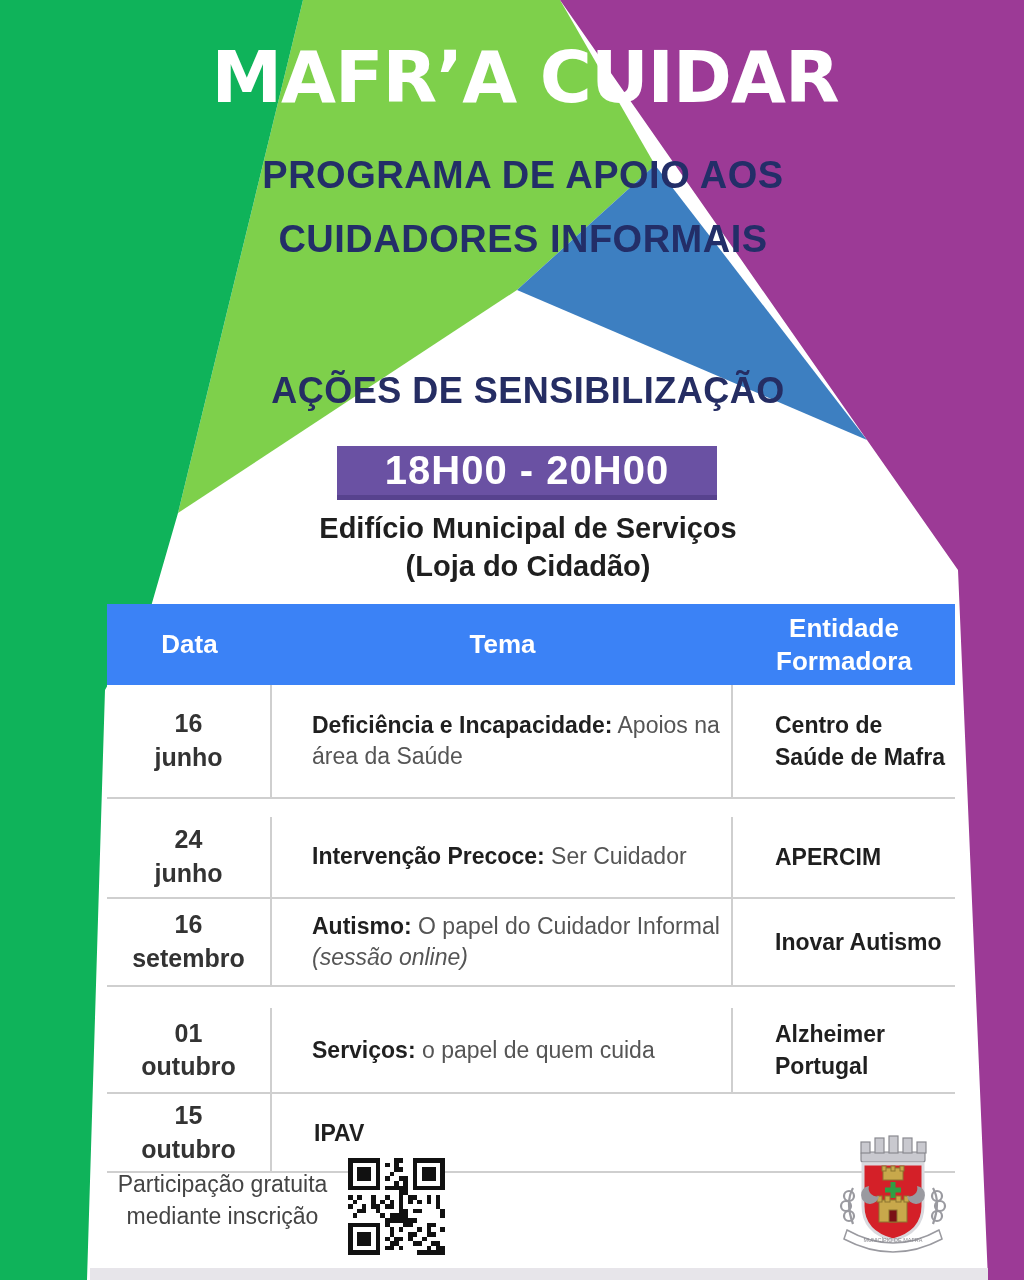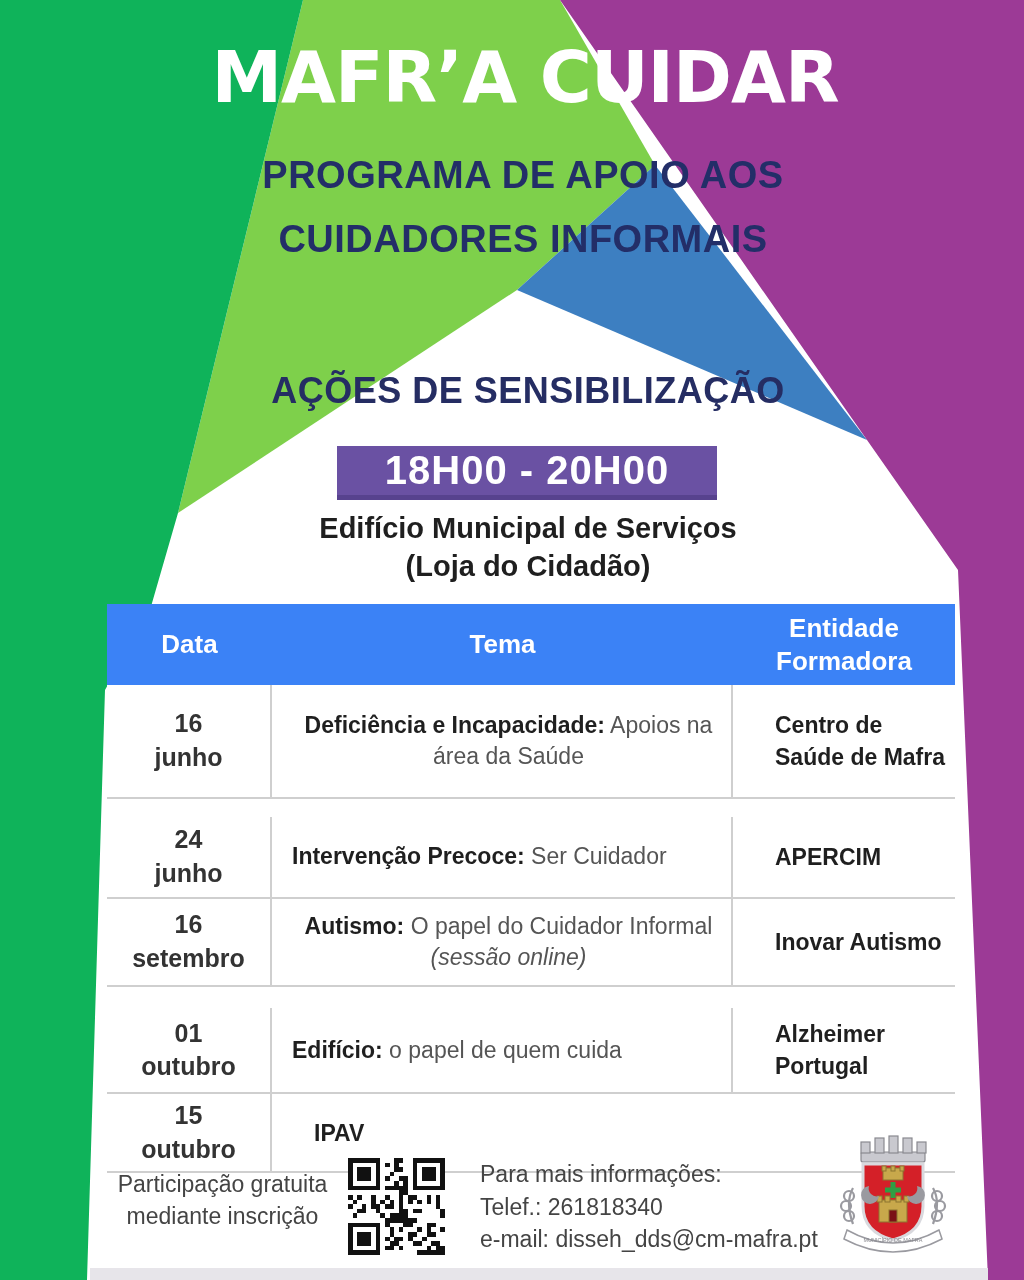--- a/index.html
+++ b/index.html
@@ -52,21 +52,21 @@
     background:#3b82f6;color:#fff;font-weight:bold;font-size:26px;min-height:81px;
   }
   .sched-header .hcell{display:flex;align-items:center;justify-content:center;text-align:center;line-height:1.25;padding:6px 14px;box-sizing:border-box;}
   .srow{
     display:grid;grid-template-columns:165px 461px 222px;
     border-bottom:2px solid #cfcfcf;background:#fff;
   }
   .srow .cell{border-right:2px solid #cfcfcf;box-sizing:border-box;display:flex;align-items:center;}
   .srow .cell:last-child{border-right:none;}
   .cell.date{justify-content:center;text-align:center;font-weight:bold;font-size:25px;color:#333;line-height:1.35;}
-  .cell.theme{padding:12px 6px 12px 20px;font-size:23px;color:#555;line-height:1.35;text-align:center;}
+  .cell.theme{padding:12px 6px 12px 40px;font-size:23px;color:#555;line-height:1.35;}
   .cell.theme b{color:#1f1f1f;}
   .cell.theme i{color:#555;}
   .cell.entity{padding:10px 4px 10px 42px;font-weight:bold;font-size:23px;color:#1f1f1f;line-height:1.4;overflow:visible;white-space:normal;}
   .r1{min-height:112px;} .r2{min-height:80px;margin-top:18px;} .r3{min-height:80px;} .r4{min-height:79px;margin-top:21px;} .r5{min-height:77px;}
 
   
   .participation{
     position:absolute;left:95px;top:1168px;width:255px;text-align:center;
     font-size:23px;color:#444;line-height:1.4;
   }
@@ -129,21 +129,21 @@
         <div class="cell theme">
             <span><b>Autismo:</b><span> O papel do Cuidador Informal </span><i>(sessão online)</i></span>
           </div>
         <div class="cell entity">Inovar Autismo</div>
       </div>
       <div class="srow r4">
         <div class="cell date">
             <span><span>01</span><br><span>outubro</span></span>
           </div>
         <div class="cell theme">
-            <span><b>Edifício:</b><span> o papel de quem cuida</span><i></i></span>
+            <span><b>Serviços:</b><span> o papel de quem cuida</span><i></i></span>
           </div>
         <div class="cell entity">Alzheimer Portugal</div>
       </div>
       <div class="srow r5">
         <div class="cell date">
             <span><span>15</span><br><span>outubro</span></span>
           </div>
         <div class="cell entity">IPAV</div>
       </div>
     </div>
@@ -266,25 +266,20 @@
           <rect x="2" y="2" width="3" height="3" fill="#111"></rect>
           <rect x="14" y="0" width="7" height="7" fill="#111"></rect>
           <rect x="15" y="1" width="5" height="5" fill="#fff"></rect>
           <rect x="16" y="2" width="3" height="3" fill="#111"></rect>
           <rect x="0" y="14" width="7" height="7" fill="#111"></rect>
           <rect x="1" y="15" width="5" height="5" fill="#fff"></rect>
           <rect x="2" y="16" width="3" height="3" fill="#111"></rect>
         </g>
     </svg>
 
-    <div class="info">
-      <span>Para mais informações:</span><br>
-      <span>Telef.: 261818340</span><br>
-      <span>e-mail: disseh_dds@cm-mafra.pt</span>
-    </div>
 
     <svg class="crest" viewBox="0 0 120 140">
 
       <g stroke="#9a9aa0" fill="none" stroke-width="2.2">
         <circle cx="16" cy="66" r="5"></circle>
           <circle cx="13" cy="76" r="5"></circle>
           <circle cx="16" cy="86" r="5"></circle>
         <circle cx="104" cy="66" r="5"></circle>
           <circle cx="107" cy="76" r="5"></circle>
           <circle cx="104" cy="86" r="5"></circle>

